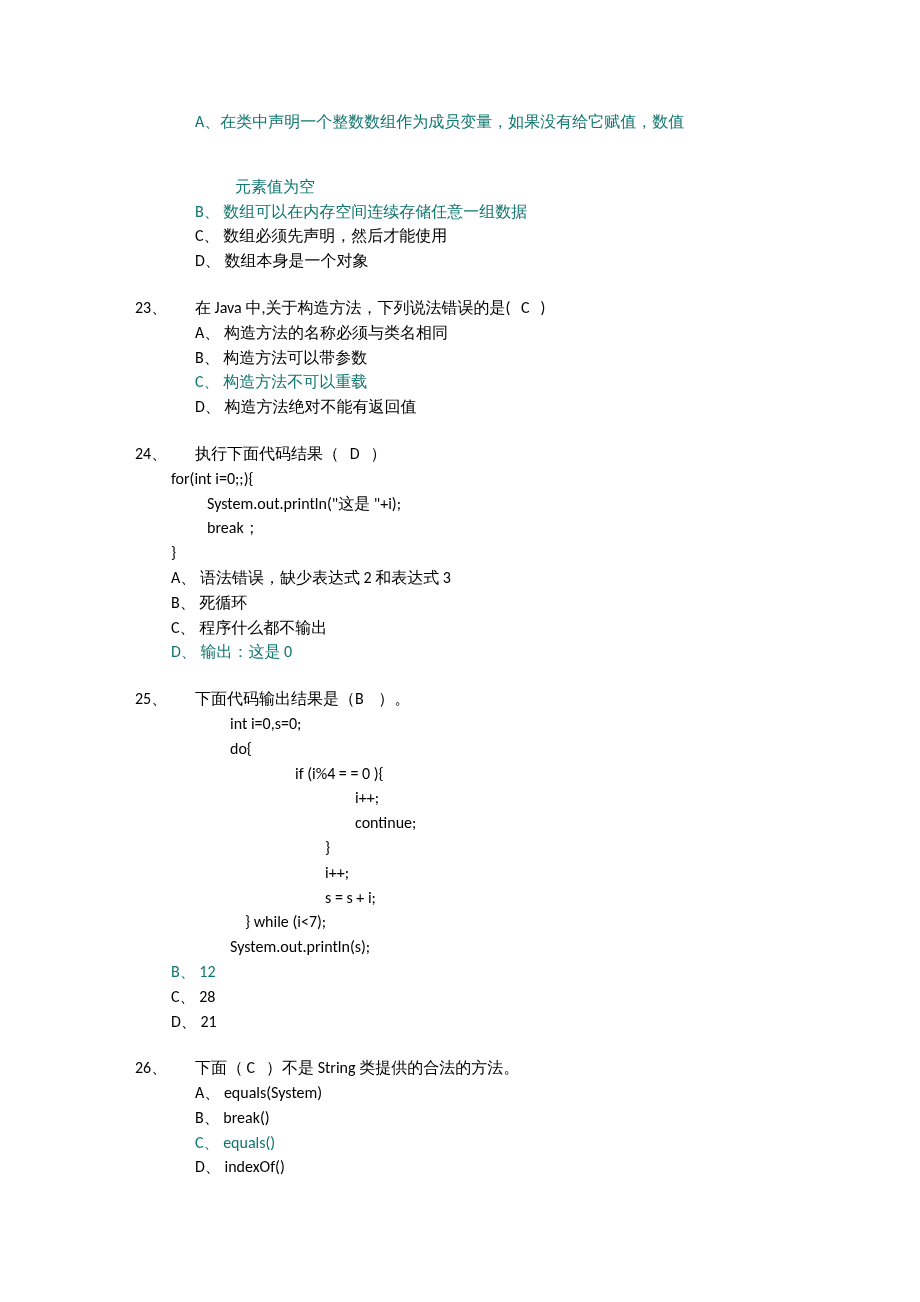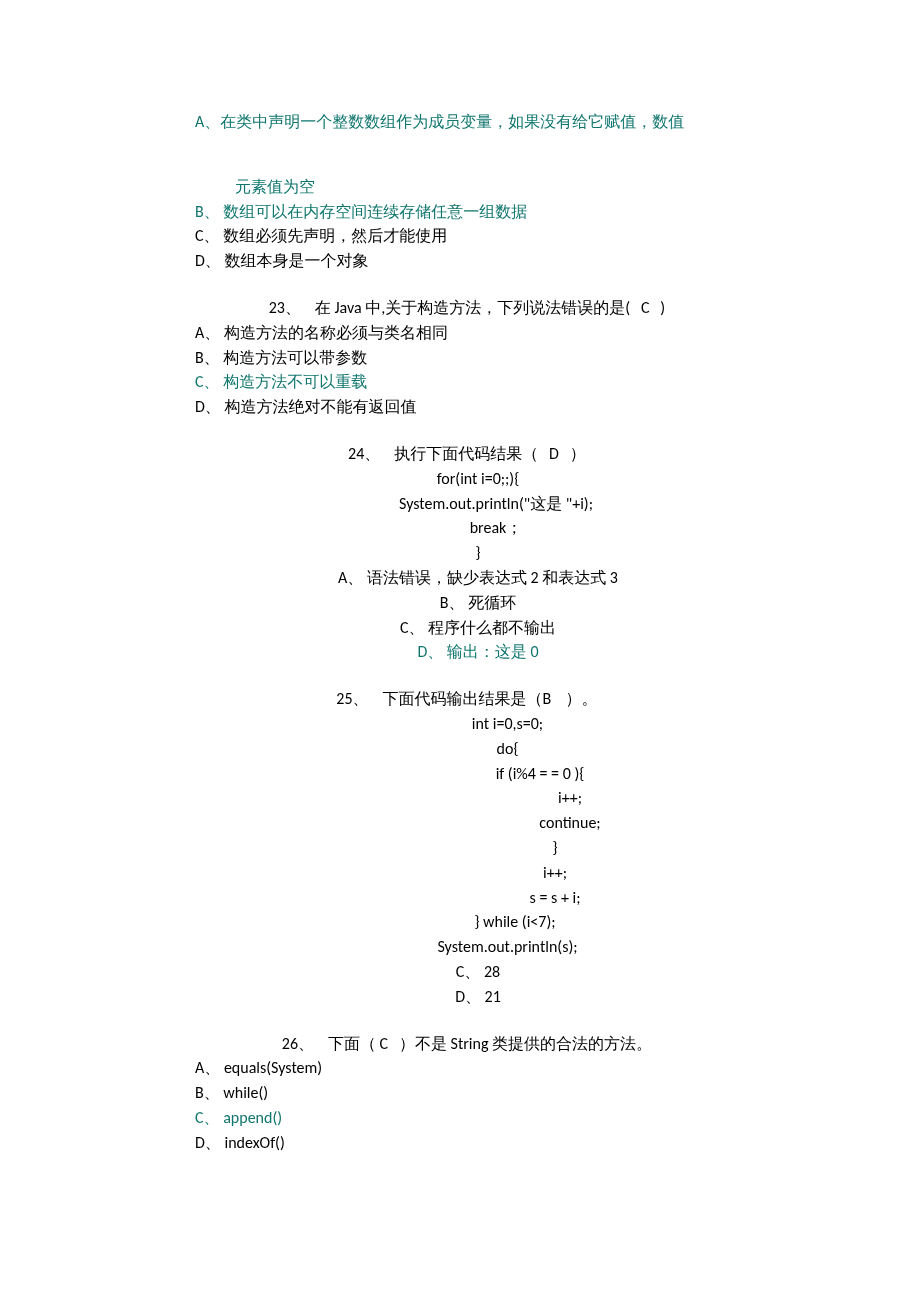--- a/index.html
+++ b/index.html
@@ -32,21 +32,21 @@
   .opt-row2 {
     padding-left: 100px;
     margin-top: 40px;
   }
   .code-indent1 { padding-left: 36px; }
   .code-indent2 { padding-left: 72px; }
   .code-indent3 { padding-left: 95px; }
   .code-indent35 { padding-left: 110px; }
   .code-indent4 { padding-left: 160px; }
   .code-indent5 { padding-left: 220px; }
-  .line { display: block; text-align: center; }
+  .line { display: block; }
   .q25 .opt-row { padding-left: 36px; }
 </style>
 </head>
 <body>
 
 <div class="page">
 
   <div class="block">
     <div class="opt-row red">
       <span>A、</span><span>在类中声明一个整数数组作为成员变量，如果没有给它赋值，数值</span>
@@ -96,27 +96,28 @@
     <div class="line code-indent3"><span>int i=0,s=0;</span></div>
     <div class="line code-indent3"><span>do{</span></div>
     <div class="line code-indent4"><span>if (i%4 = = 0 ){</span></div>
     <div class="line code-indent5"><span>i++;</span></div>
     <div class="line code-indent5"><span>continue;</span></div>
     <div class="line" style="padding-left:190px;"><span>}</span></div>
     <div class="line" style="padding-left:190px;"><span>i++;</span></div>
     <div class="line" style="padding-left:190px;"><span>s = s + i;</span></div>
     <div class="line code-indent35"><span>} while (i&lt;7);</span></div>
     <div class="line code-indent3"><span>System.out.println(s);</span></div>
+    <div class="line opt-row red"><span>B、 12</span></div>
     <div class="line opt-row"><span>C、 28</span></div>
     <div class="line opt-row"><span>D、 21</span></div>
   </div>
 
   <div class="block">
     <div class="line">
       <span class="qnum">26、</span><span>下面（ C</span>&nbsp;&nbsp;&nbsp;<span>）不是 String 类提供的合法的方法。</span>
     </div>
     <div class="opt-row"><span>A、 equals(System)</span></div>
-    <div class="opt-row"><span>B、 while()</span></div>
-    <div class="opt-row red"><span>C、 append()</span></div>
+    <div class="opt-row"><span>B、 break()</span></div>
+    <div class="opt-row red"><span>C、 equals()</span></div>
     <div class="opt-row"><span>D、 indexOf()</span></div>
   </div>
 
 </div>
 
 </body></html>

